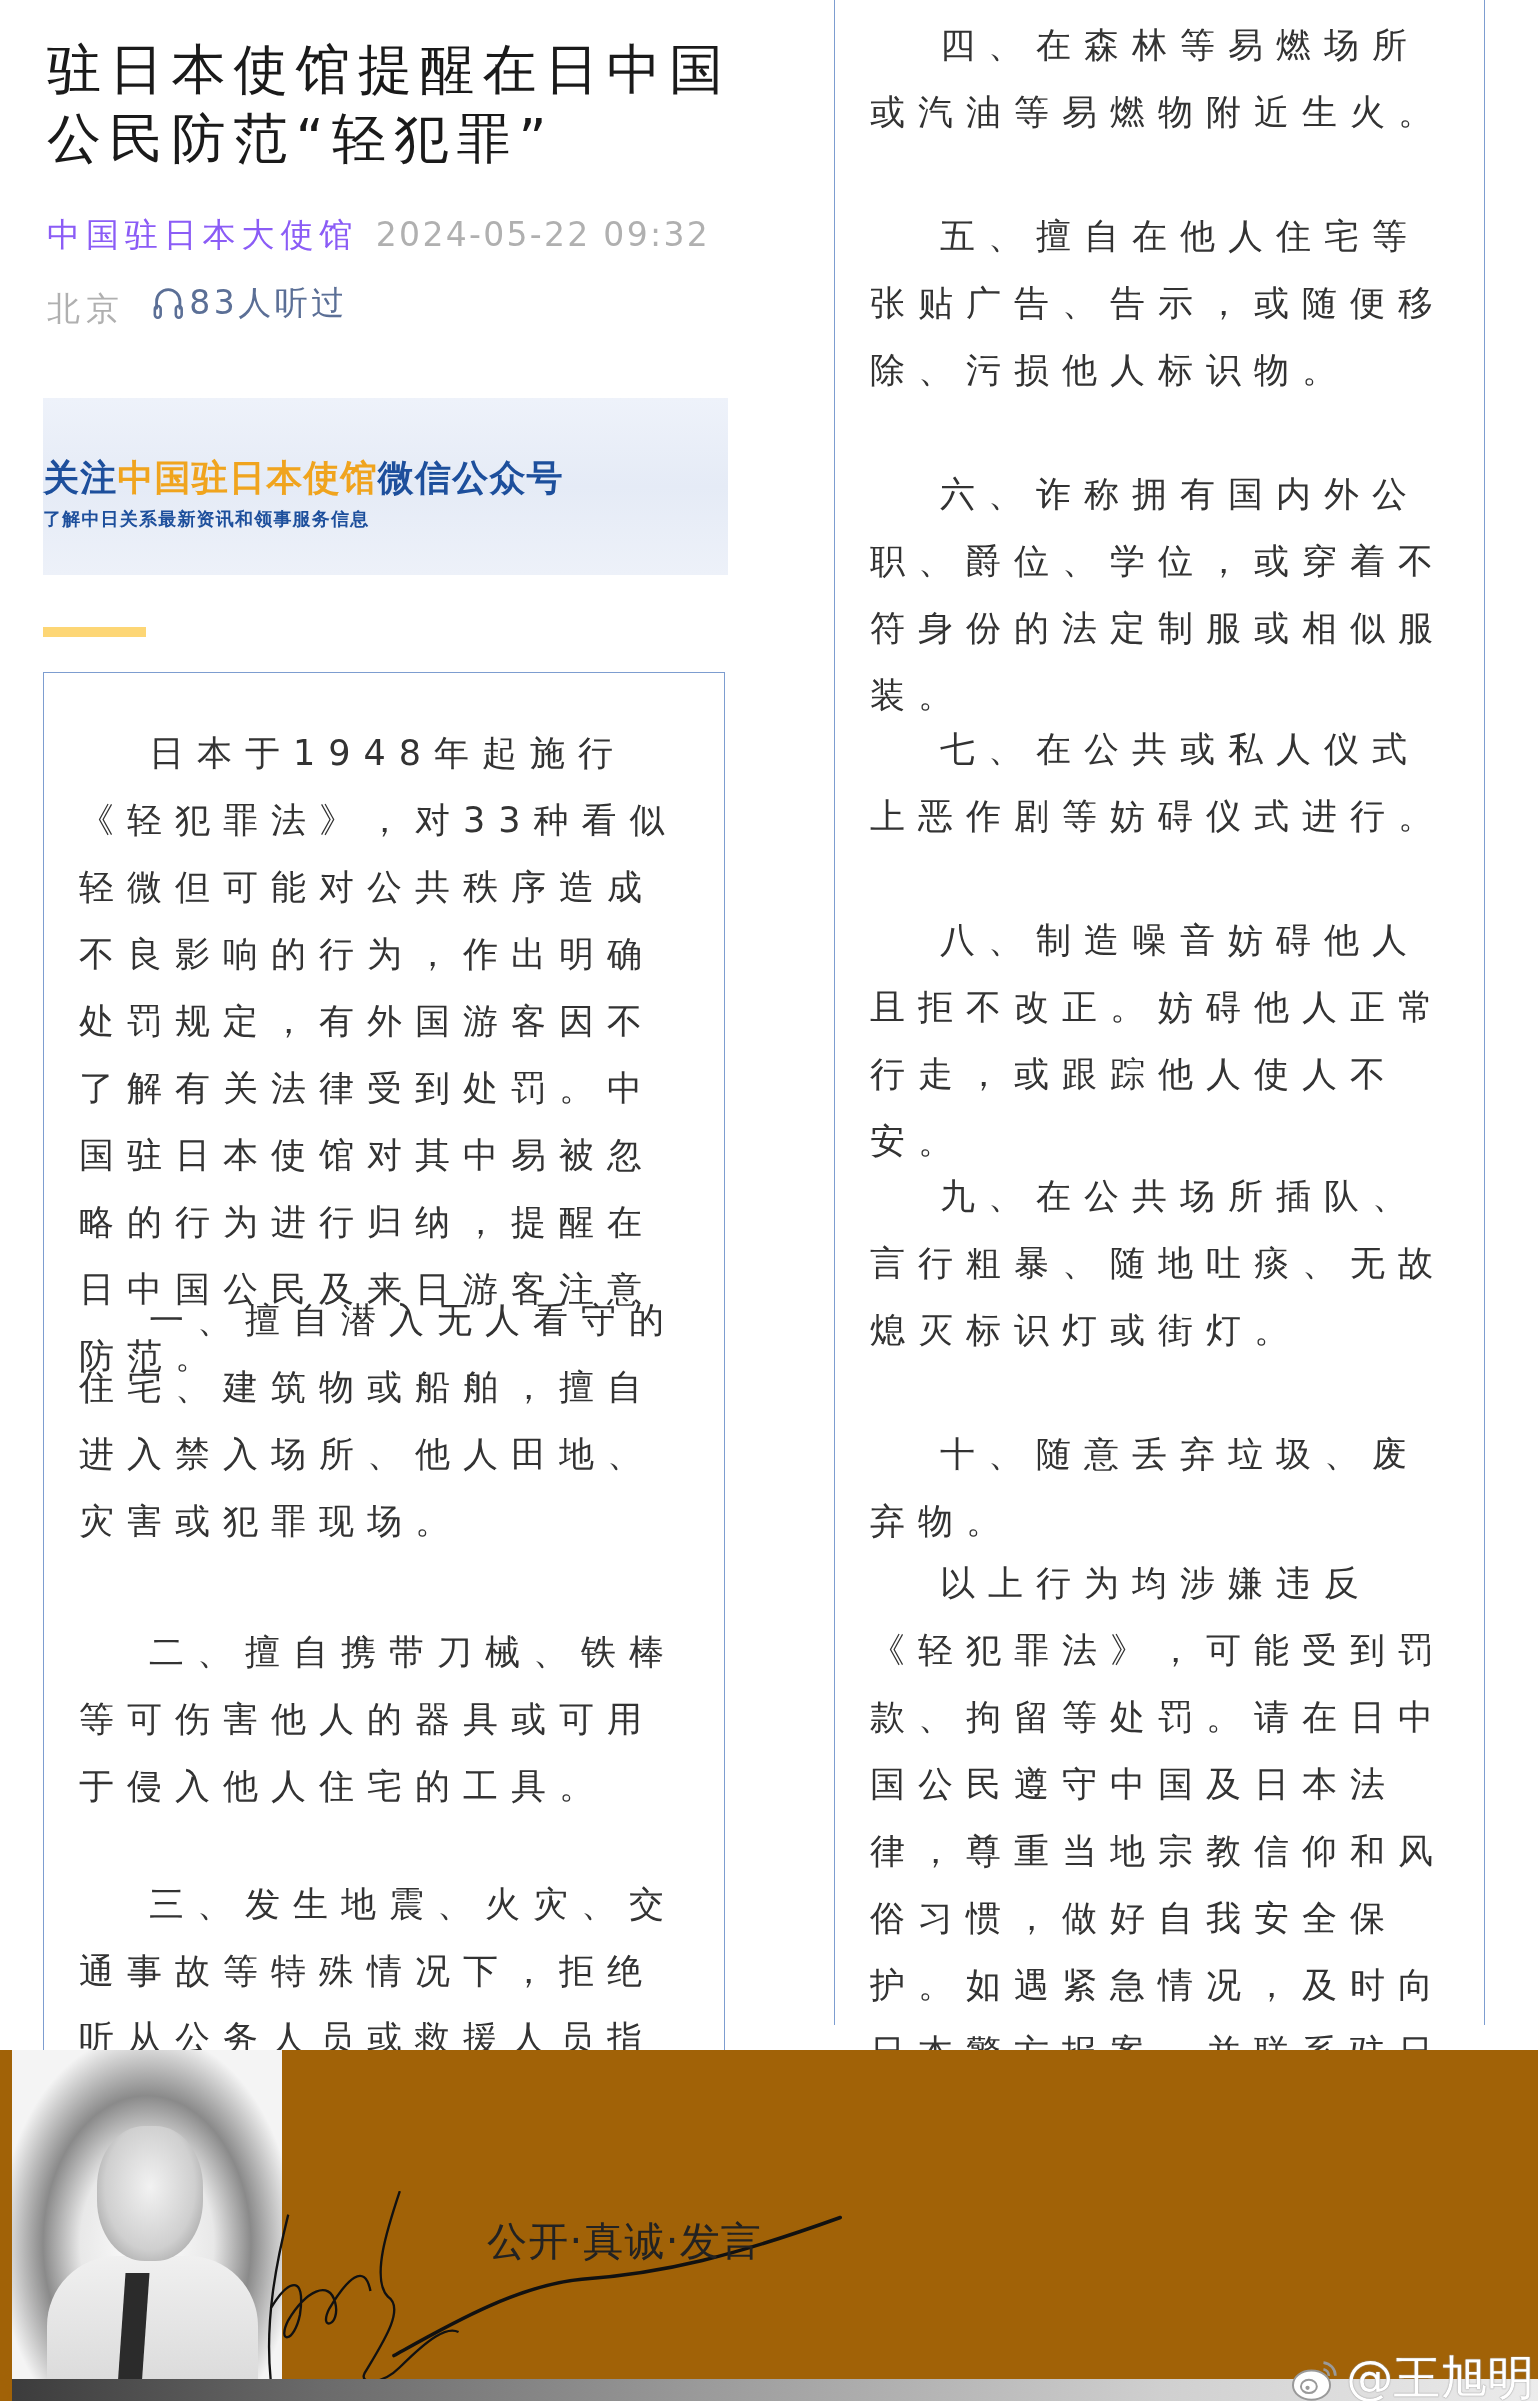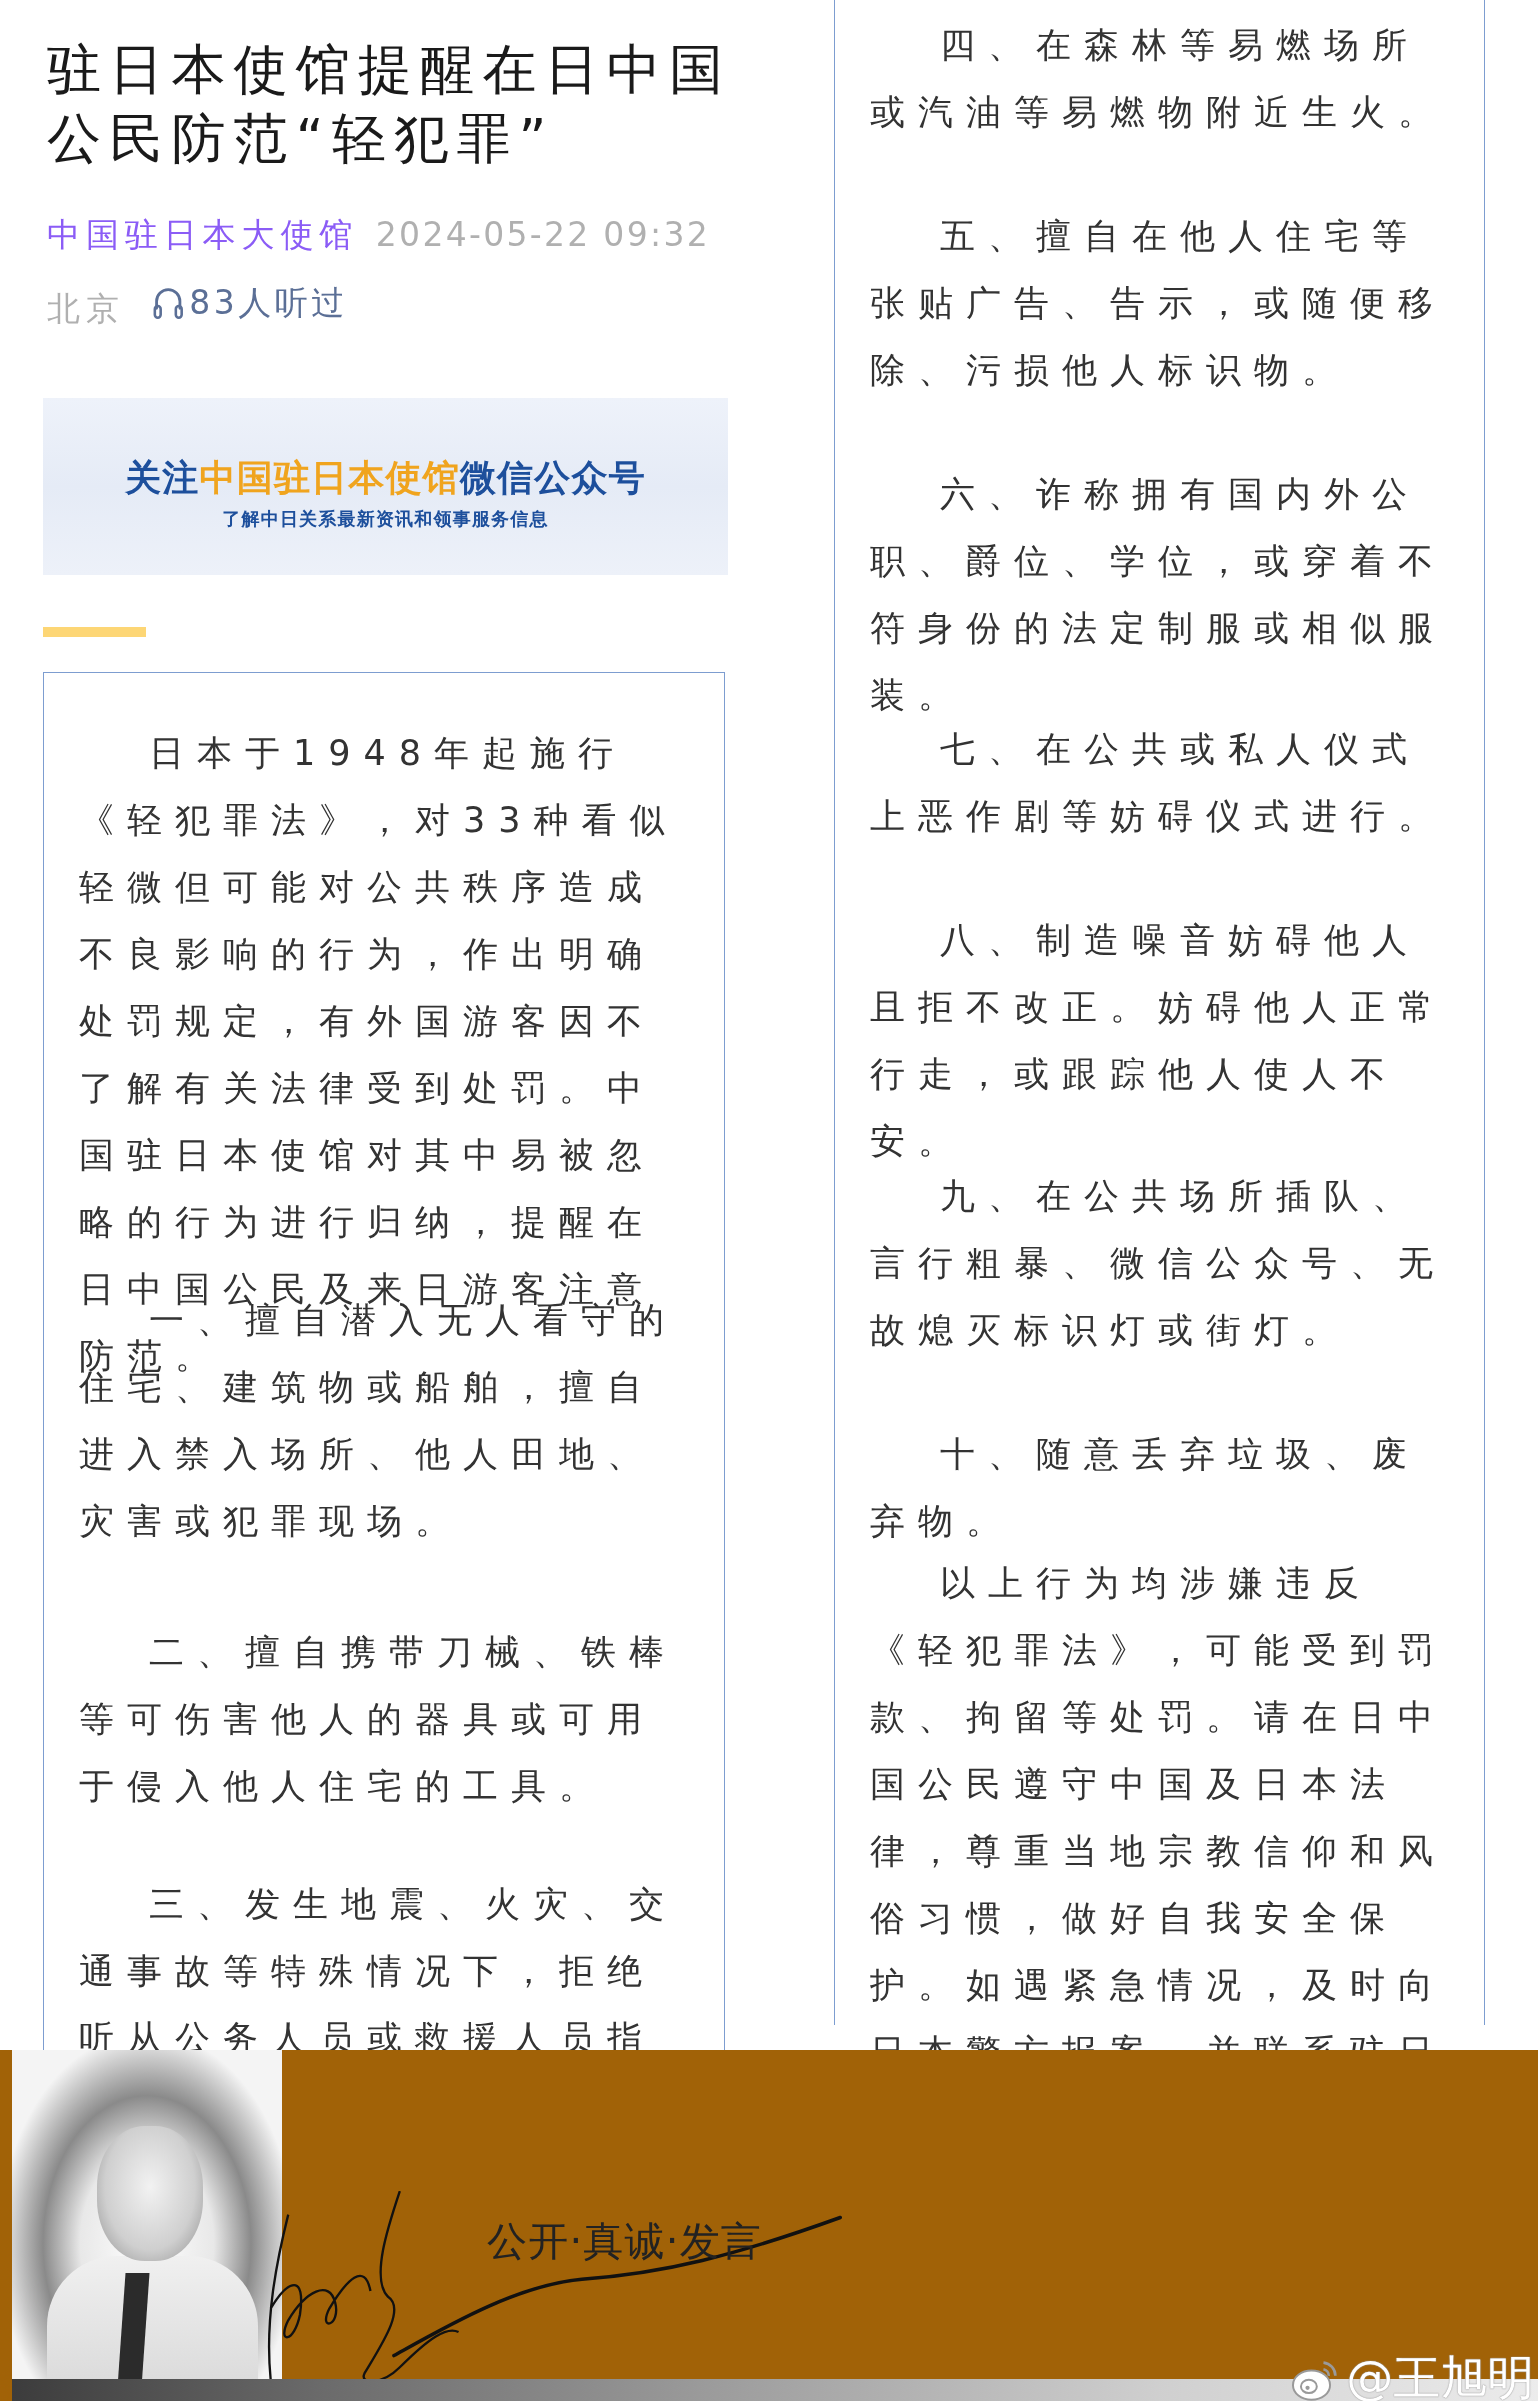--- a/index.html
+++ b/index.html
@@ -19,21 +19,21 @@
   .meta2 { left:47px; top:282px; font-size:33px; line-height:41px; white-space:nowrap; }
   .source { color:#8b5cf6; letter-spacing:5.9px; }
   .date { color:#b0b0b0; margin-left:17.6px; letter-spacing:2.3px; }
   .loc { color:#b0b0b0; letter-spacing:5.9px; }
   .listen { color:#5b6f96; margin-left:28px; letter-spacing:3.5px; display:inline-flex; align-items:center; }
   .headphones { display:inline-block; width:30.5px; height:35px; margin-right:5.9px; vertical-align:middle; }
 
   .banner {
     left:43px; top:398px; width:685px; height:177px;
     background:linear-gradient(180deg,#eef2fa 0%,#e5ebf6 50%,#edf1f9 100%);
-    text-align:center;
+    text-align:left;
   }
   .banner-line1 {
     position:absolute; left:0; right:0; top:56px;
     font-size:36px; font-weight:bold; color:#1d4f9c; letter-spacing:1.2px;
   }
   .banner-line1 .hl { color:#f0a41e; }
   .banner-line2 {
     position:absolute; left:0; right:0; top:109px;
     font-family:"DejaVu Serif", serif;
     font-size:18px; font-weight:bold; color:#1d4f9c; letter-spacing:1.2px;
@@ -127,21 +127,21 @@
   <div class="para" style="top:614px;">一、擅自潜入无人看守的住宅、建筑物或船舶，擅自进入禁入场所、他人田地、灾害或犯罪现场。</div>
   <div class="para" style="top:1198px;">三、发生地震、火灾、交通事故等特殊情况下，拒绝听从公务人员或救援人员指令。</div>
 </div>
 
 <div class="abs right-col">
   <div class="para" style="top:11.7px;">四、在森林等易燃场所或汽油等易燃物附近生火。</div>
   <div class="para" style="top:203px;">五、擅自在他人住宅等张贴广告、告示，或随便移除、污损他人标识物。</div>
   <div class="para" style="top:461px;">六、诈称拥有国内外公职、爵位、学位，或穿着不符身份的法定制服或相似服装。</div>
   <div class="para" style="top:716px;">七、在公共或私人仪式上恶作剧等妨碍仪式进行。</div>
   <div class="para" style="top:907px;">八、制造噪音妨碍他人且拒不改正。妨碍他人正常行走，或跟踪他人使人不安。</div>
-  <div class="para" style="top:1163px;">九、在公共场所插队、言行粗暴、微信公众号、无故熄灭标识灯或街灯。</div>
+  <div class="para" style="top:1163px;">九、在公共场所插队、言行粗暴、随地吐痰、无故熄灭标识灯或街灯。</div>
   <div class="para" style="top:1421px;">十、随意丢弃垃圾、废弃物。</div>
   <div class="para" style="top:1550px;">以上行为均涉嫌违反《轻犯罪法》，可能受到罚款、拘留等处罚。请在日中国公民遵守中国及日本法律，尊重当地宗教信仰和风俗习惯，做好自我安全保护。如遇紧急情况，及时向日本警方报案，并联系驻日本使领馆求助。</div>
 </div>
 
 <div class="abs photo-area">
   <div class="portrait">
     <div class="portrait-shirt"></div>
     <div class="portrait-face"></div>
     <div class="portrait-tie"></div>
   </div>

